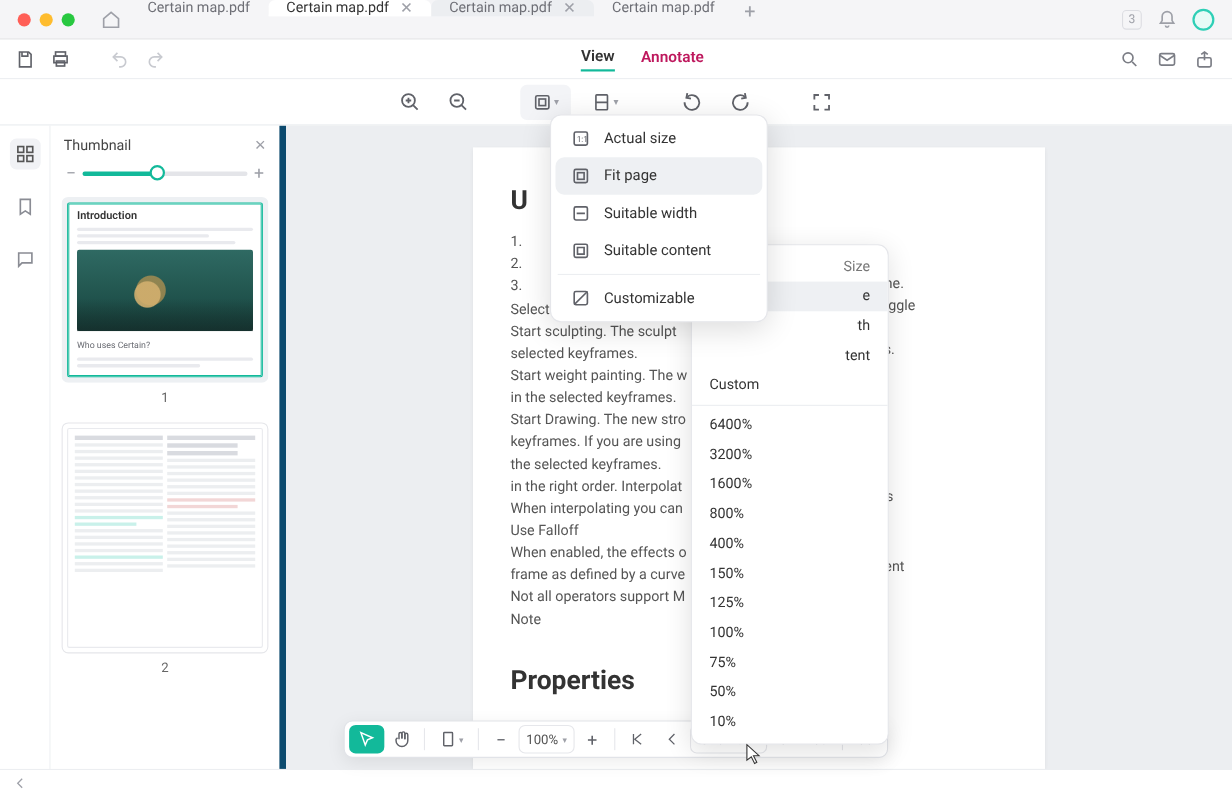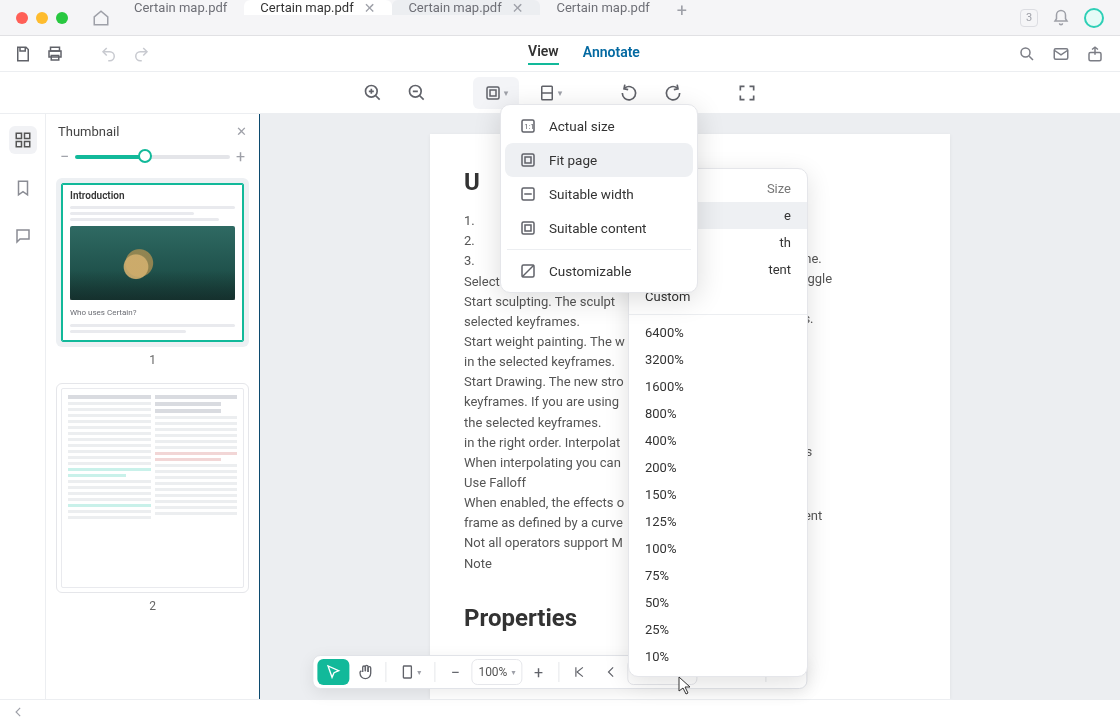--- a/index.html
+++ b/index.html
@@ -23,38 +23,38 @@
   .tab .close { color:#9ea0a8; font-size:14px; line-height:1; }
   .add-tab { display:flex; align-items:center; justify-content:center; width:30px; color:#9ea0a8; font-size:18px; }
   .titlebar-right { display:flex; align-items:center; gap:14px; padding-right:16px; }
   .titlebar-right .badge-num { width:18px; height:18px; border:1px solid #dcdde2; border-radius:4px; font-size:11px; display:flex; align-items:center; justify-content:center; color:#9ea0a8; }
   .avatar { width:20px; height:20px; border-radius:50%; border:2px solid #2ecfb6; background:#e6fbf7; }
 
   
   .topbar { height:36px; background:#fff; display:flex; align-items:center; border-bottom:1px solid #eceef1; }
   .topbar .left { display:flex; align-items:center; gap:14px; padding-left:14px; }
   .topbar .center { flex:1; display:flex; justify-content:center; align-items:center; gap:24px; }
-  .topbar .center .mode { font-size:14px; font-weight:600; color:#0369a1; padding-bottom:4px; cursor:pointer; }
+  .topbar .center .mode { font-size:14px; font-weight:600; color:#be185d; padding-bottom:4px; cursor:pointer; }
   .topbar .center .mode.active { color:#333; border-bottom:2px solid #12b99a; }
   .topbar .right { display:flex; align-items:center; gap:16px; padding-right:16px; }
 
   
   .iconbar { height:42px; background:#fff; display:flex; align-items:center; justify-content:center; gap:8px; border-bottom:1px solid #eceef1; position:relative; z-index:5; }
   .iconbtn { width:36px; height:32px; border-radius:6px; display:flex; align-items:center; justify-content:center; color:#5b5d66; }
   .iconbtn.grouped { background:#f3f4f7; }
   .iconbtn .chev { font-size:9px; margin-left:2px; color:#9ea0a8; }
   .iconbar-gap { width:22px; }
 
   
   .content { position:relative; height:calc(723px - 36px - 36px - 42px - 24px); display:flex; }
   .rail { width:46px; background:#fff; border-right:1px solid #eceef1; display:flex; flex-direction:column; align-items:center; padding-top:12px; gap:20px; }
   .rail-icon { width:28px; height:28px; border-radius:6px; display:flex; align-items:center; justify-content:center; color:#8a8c94; }
   .rail-icon.active { background:#f1f2f5; color:#555; }
 
-  .thumbpanel { width:214px; background:#fff; border-right:1px solid #0c4a6e; display:flex; flex-direction:column; }
+  .thumbpanel { width:214px; background:#fff; border-right:6px solid #0c4a6e; display:flex; flex-direction:column; }
   .thumbpanel-head { display:flex; align-items:center; justify-content:space-between; padding:10px 12px 6px; }
   .thumbpanel-head span { font-size:13px; color:#444; }
   .thumbpanel-head .close { color:#9ea0a8; }
   .thumb-slider { display:flex; align-items:center; gap:6px; padding:2px 14px 6px; }
   .ts-track { flex:1; height:4px; border-radius:2px; background:linear-gradient(90deg,#12b99a 0 45%,#e4e5e9 45% 100%); position:relative; }
   .ts-knob { width:14px; height:14px; border:2px solid #12b99a; background:#fff; border-radius:50%; position:absolute; top:-6px; left:calc(45% - 7px); }
   .thumbs { overflow:auto; padding:6px 10px 12px; }
   .thumb-card { border:1px solid #e5e6ea; border-radius:6px; padding:4px; margin-bottom:6px; }
   .thumb-card.selected { background:#edf0f3; border-color:transparent; }
   .thumb-page { background:#fff; border:1px solid #e9eaee; border-radius:2px; overflow:hidden; }
@@ -471,27 +471,25 @@
   <div class="zm-item sel" style="text-align:right;">e</div>
   <div class="zm-item" style="text-align:right;">th</div>
   <div class="zm-item" style="text-align:right;">tent</div>
   <div class="zm-item">Custom</div>
   <div class="zm-divider"></div>
   <div class="zm-item">6400%</div>
   <div class="zm-item">3200%</div>
   <div class="zm-item">1600%</div>
   <div class="zm-item">800%</div>
   <div class="zm-item">400%</div>
-  <div class="zm-item">200%</div>
   <div class="zm-item">150%</div>
   <div class="zm-item">125%</div>
   <div class="zm-item">100%</div>
   <div class="zm-item">75%</div>
   <div class="zm-item">50%</div>
-  <div class="zm-item">25%</div>
   <div class="zm-item">10%</div>
 </div>
 
 <div class="footerbar">
   <div class="fb-btn primary">
     <svg width="16" height="16" viewBox="0 0 24 24" fill="none" stroke="currentColor" stroke-width="2">
         <path d="m4 3 6 17 3-7 7-3z"></path>
       </svg>
   </div>
   <div class="fb-btn">

